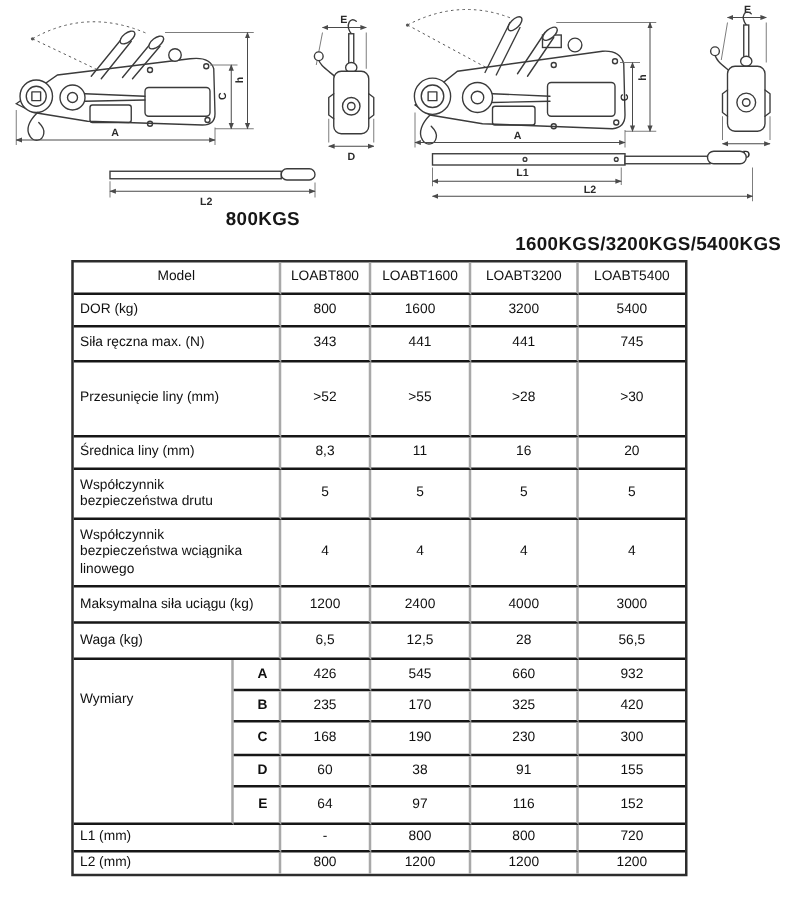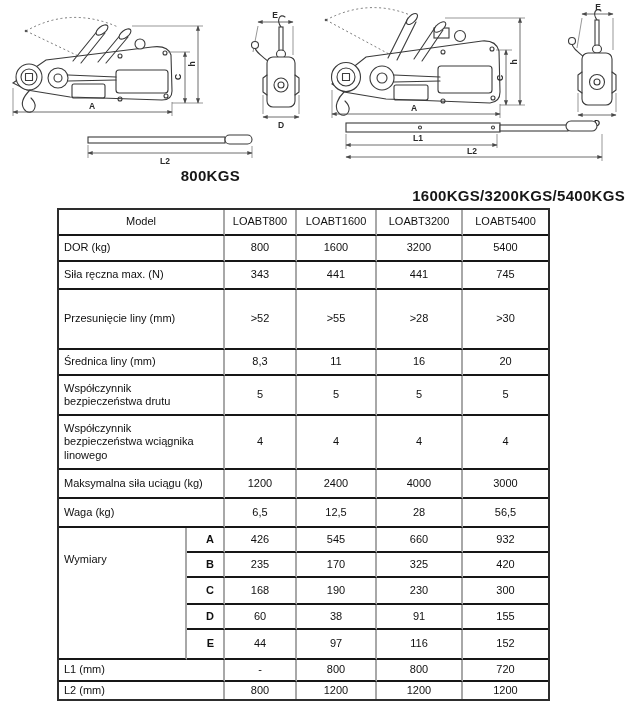--- a/index.html
+++ b/index.html
@@ -275,21 +275,21 @@
     </tr>
     <tr style="height:25px">
       <td class="ltr">D</td>
       <td class="val">60</td>
       <td class="val">38</td>
       <td class="val">91</td>
       <td class="val lc">155</td>
     </tr>
     <tr style="height:30px">
       <td class="ltr lb">E</td>
-      <td class="val">44</td>
+      <td class="val">64</td>
       <td class="val">97</td>
       <td class="val">116</td>
       <td class="val lc">152</td>
     </tr>
     <tr style="height:22px">
       <td colspan="2" class="lbl">L1 (mm)</td>
       <td class="val">-</td>
       <td class="val">800</td>
       <td class="val">800</td>
       <td class="val lc">720</td>

